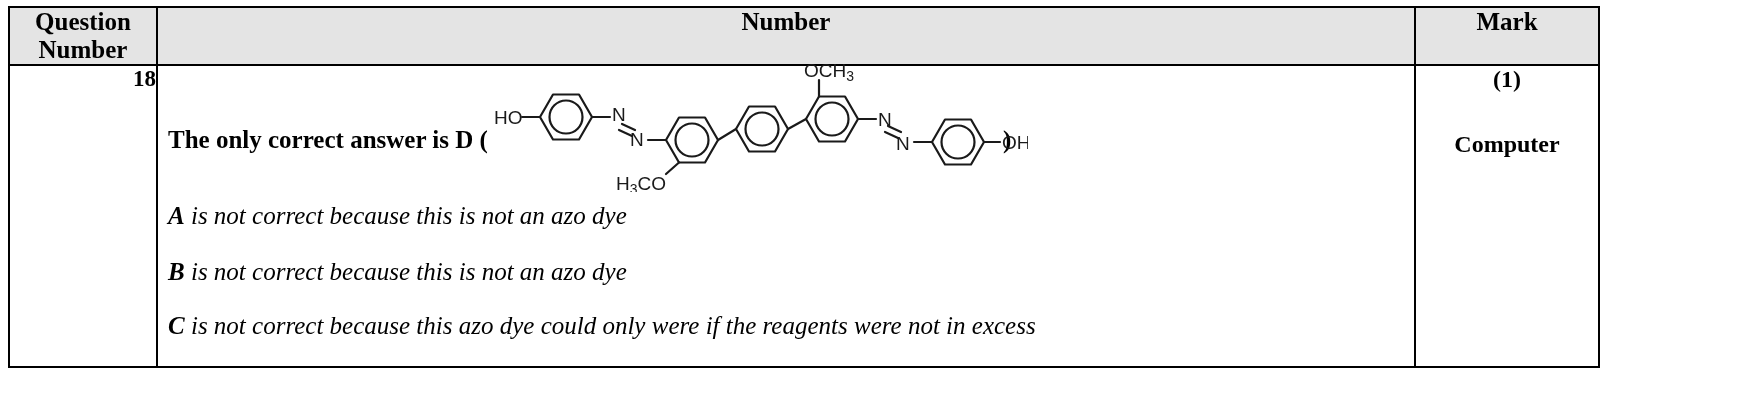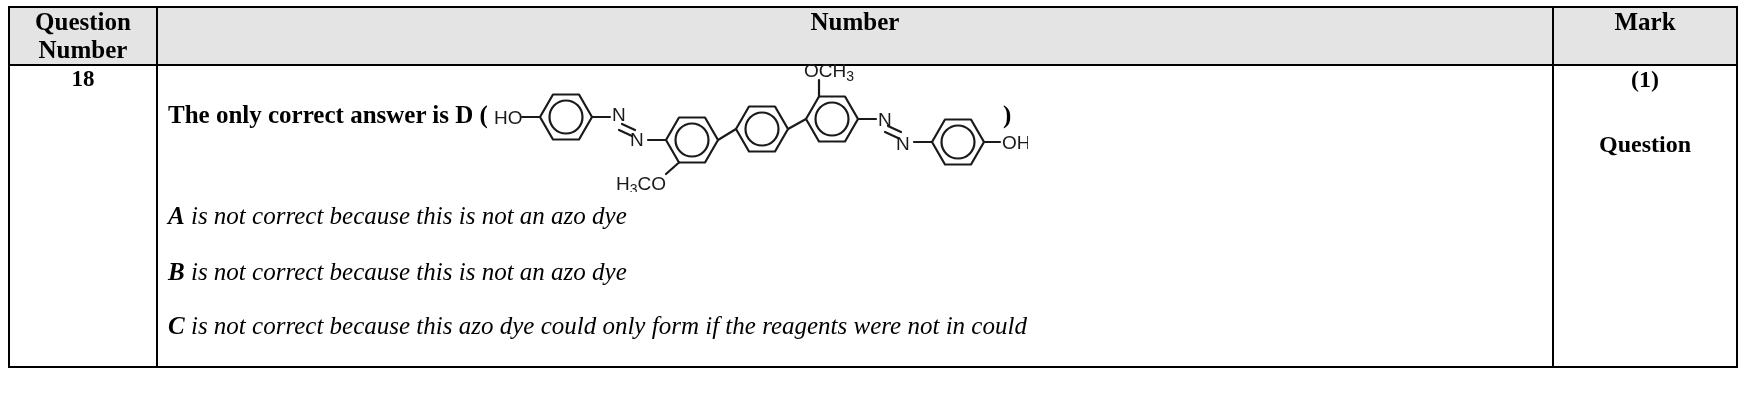--- a/index.html
+++ b/index.html
@@ -17,21 +17,21 @@
 
   .sheet {
     position: relative;
     width: 1748px;
     height: 412px;
   }
 
   table.marks {
     border-collapse: collapse;
     table-layout: fixed;
-    width: 1730px;
+    width: 1592px;
     margin: 6px 0 8px 8px;
   }
 
   table.marks td, table.marks th {
     border: 2px solid #000000;
     padding: 0;
     vertical-align: top;
   }
 
   
@@ -46,21 +46,21 @@
   }
 
   .col-qnum  { width: 148px; }
   .col-mark  { width: 184px; }
 
   
   .cell-qnum {
     font-size: 23px;
     font-weight: bold;
     padding: 6px 0 0 8px;
-    text-align: center;
+    text-align: right;
     border-radius: 6px;
   }
 
   .cell-answer {
     position: relative;
     height: 300px;
     padding: 0;
   }
 
   .cell-mark {
@@ -75,21 +75,21 @@
   
   .answer-inner {
     position: relative;
     width: 100%;
     height: 100%;
   }
 
   .lead-line {
     position: absolute;
     left: 10px;
-    top: 35px;
+    top: 60px;
     font-size: 25px;
     font-weight: bold;
     white-space: nowrap;
   }
   .lead-line .paren-close {
     position: absolute;
     left: 835px;
     top: 0;
     font-weight: bold;
   }
@@ -219,28 +219,28 @@
 
             <div class="distractor d-a">
               <b>A</b><span> is not correct because this is not an azo dye</span>
             </div>
 
             <div class="distractor d-b">
               <b>B</b><span> is not correct because this is not an azo dye</span>
             </div>
 
             <div class="distractor d-c">
-              <b>C</b><span> is not correct because this azo dye could only form if the reagents were not in could</span>
+              <b>C</b><span> is not correct because this azo dye could only were if the reagents were not in excess</span>
             </div>
 
           </div>
         </td>
 
         <td class="cell-mark">
           <div class="mark-value">(1)</div>
-          <div class="mark-note">Question</div>
+          <div class="mark-note">Computer</div>
         </td>
 
       </tr>
     </tbody>
   </table>
 
 </div>
 
 </body></html>

